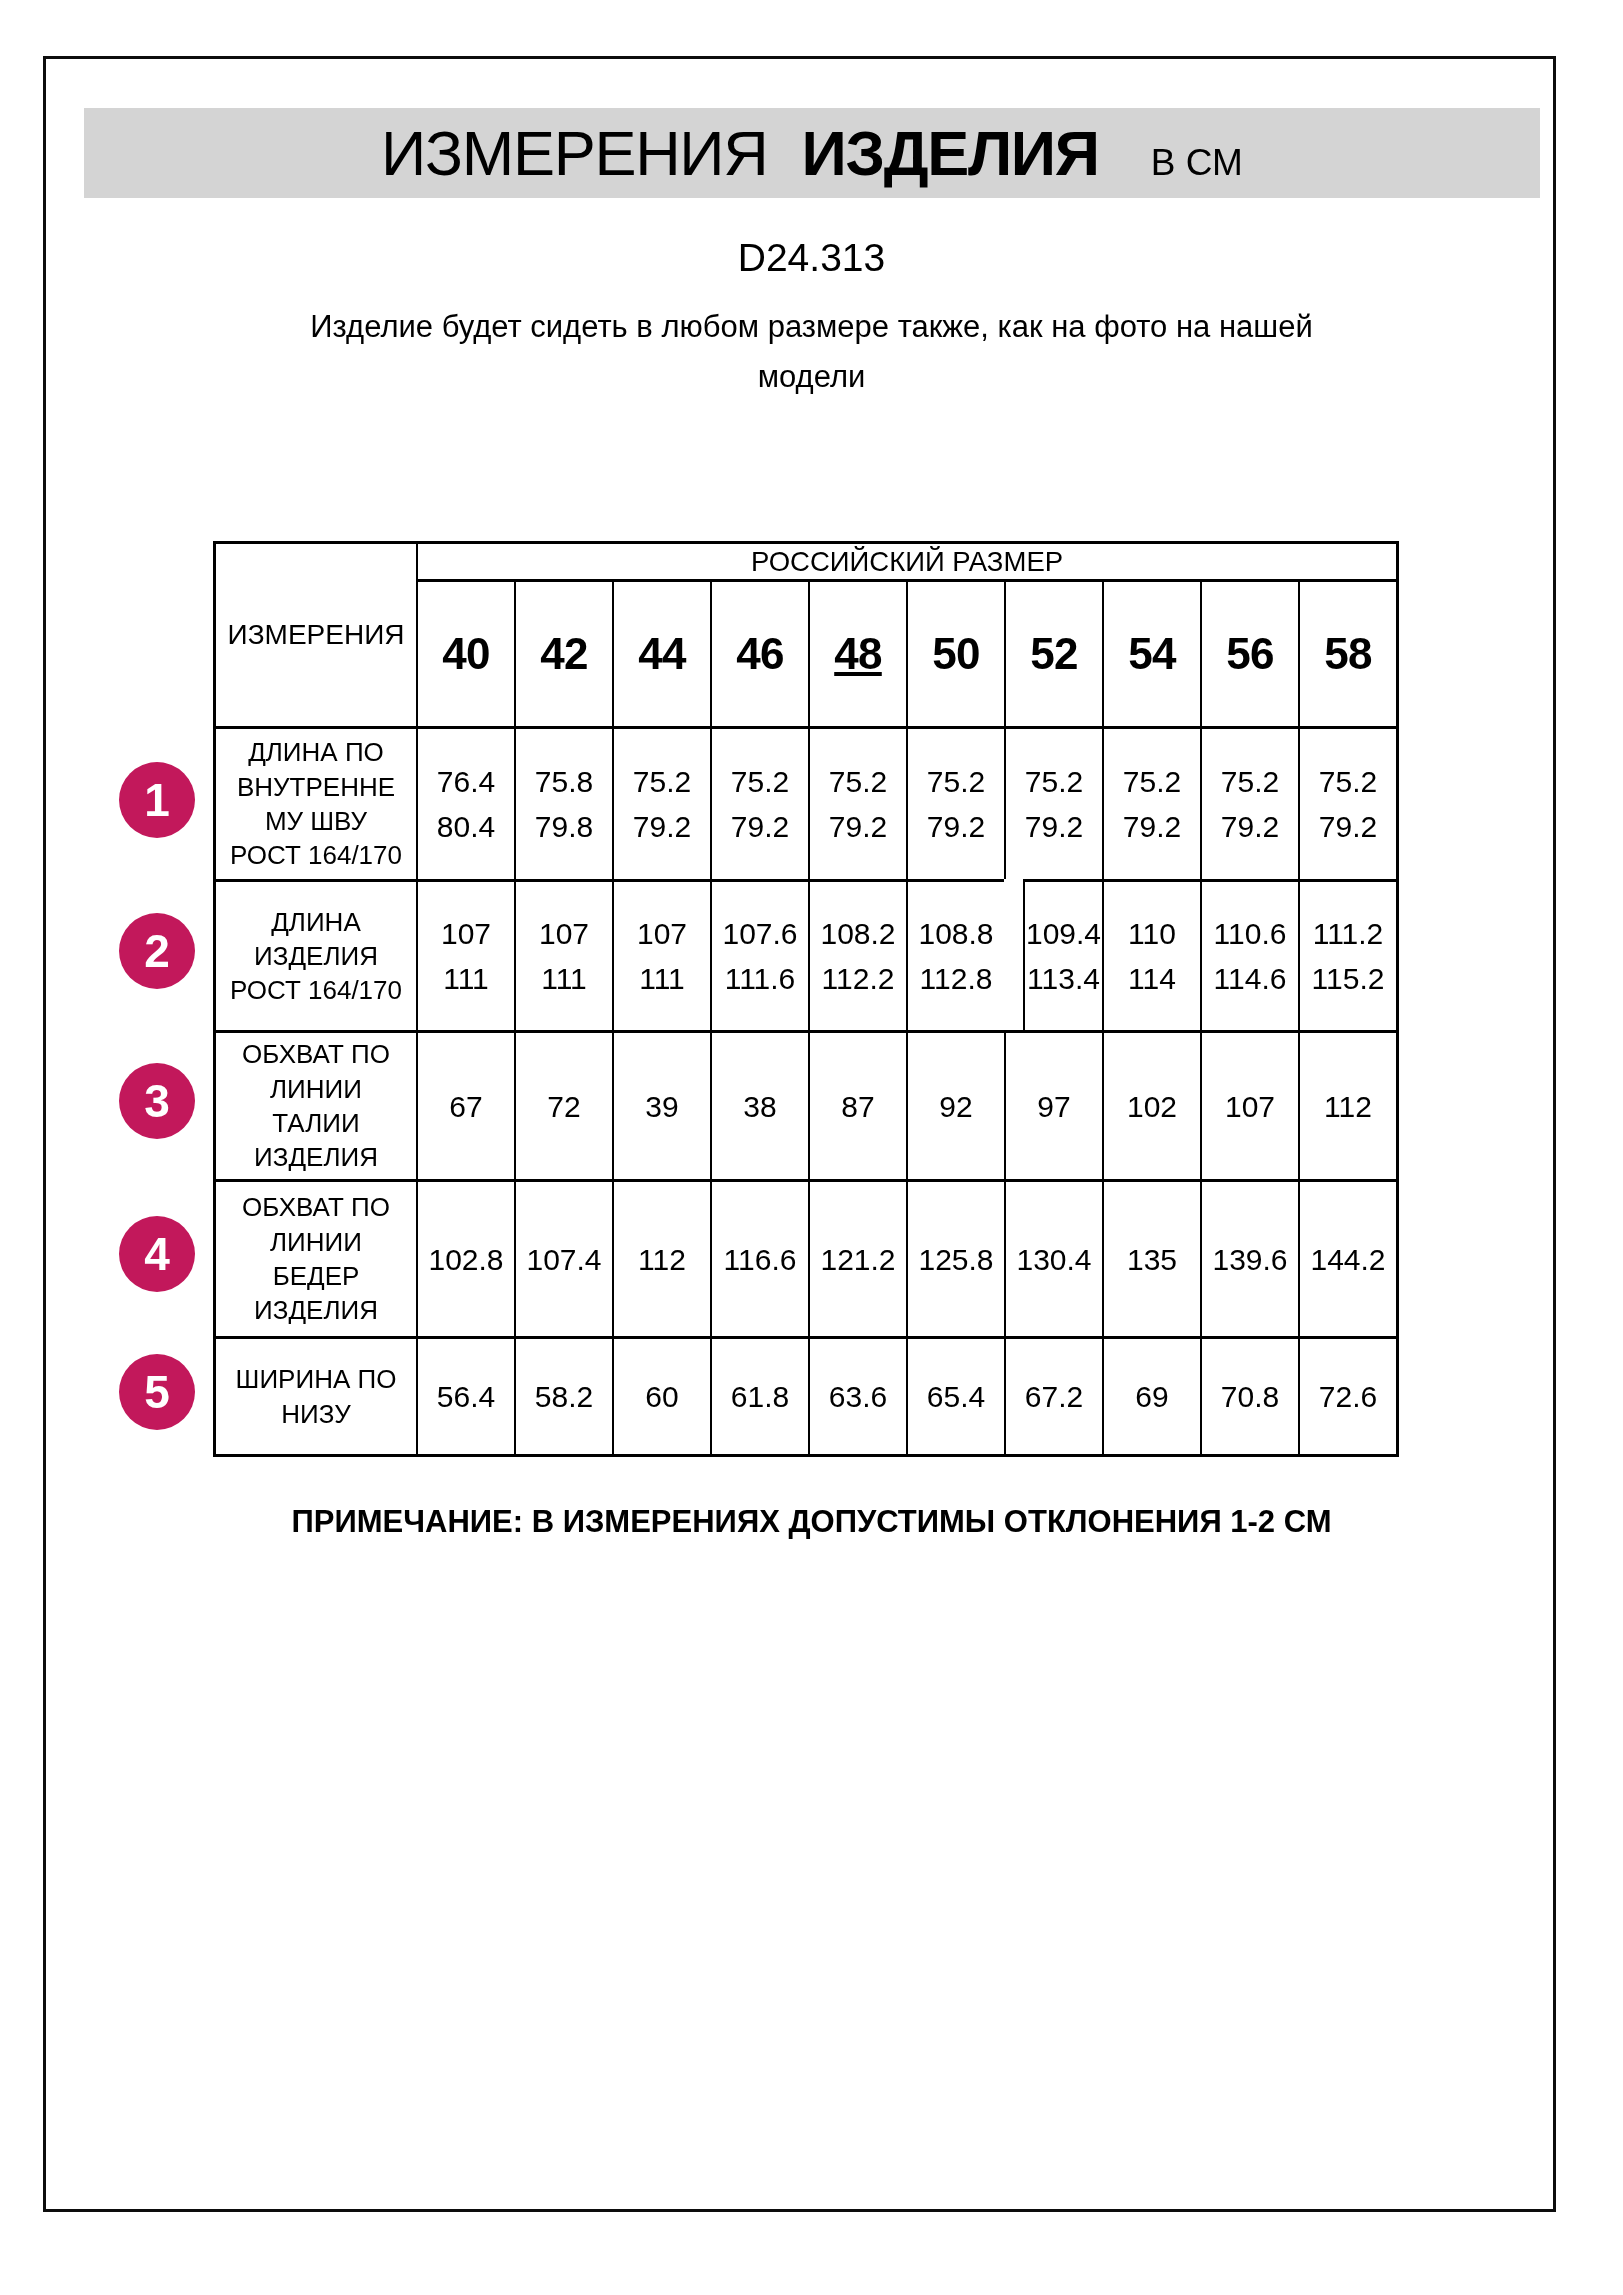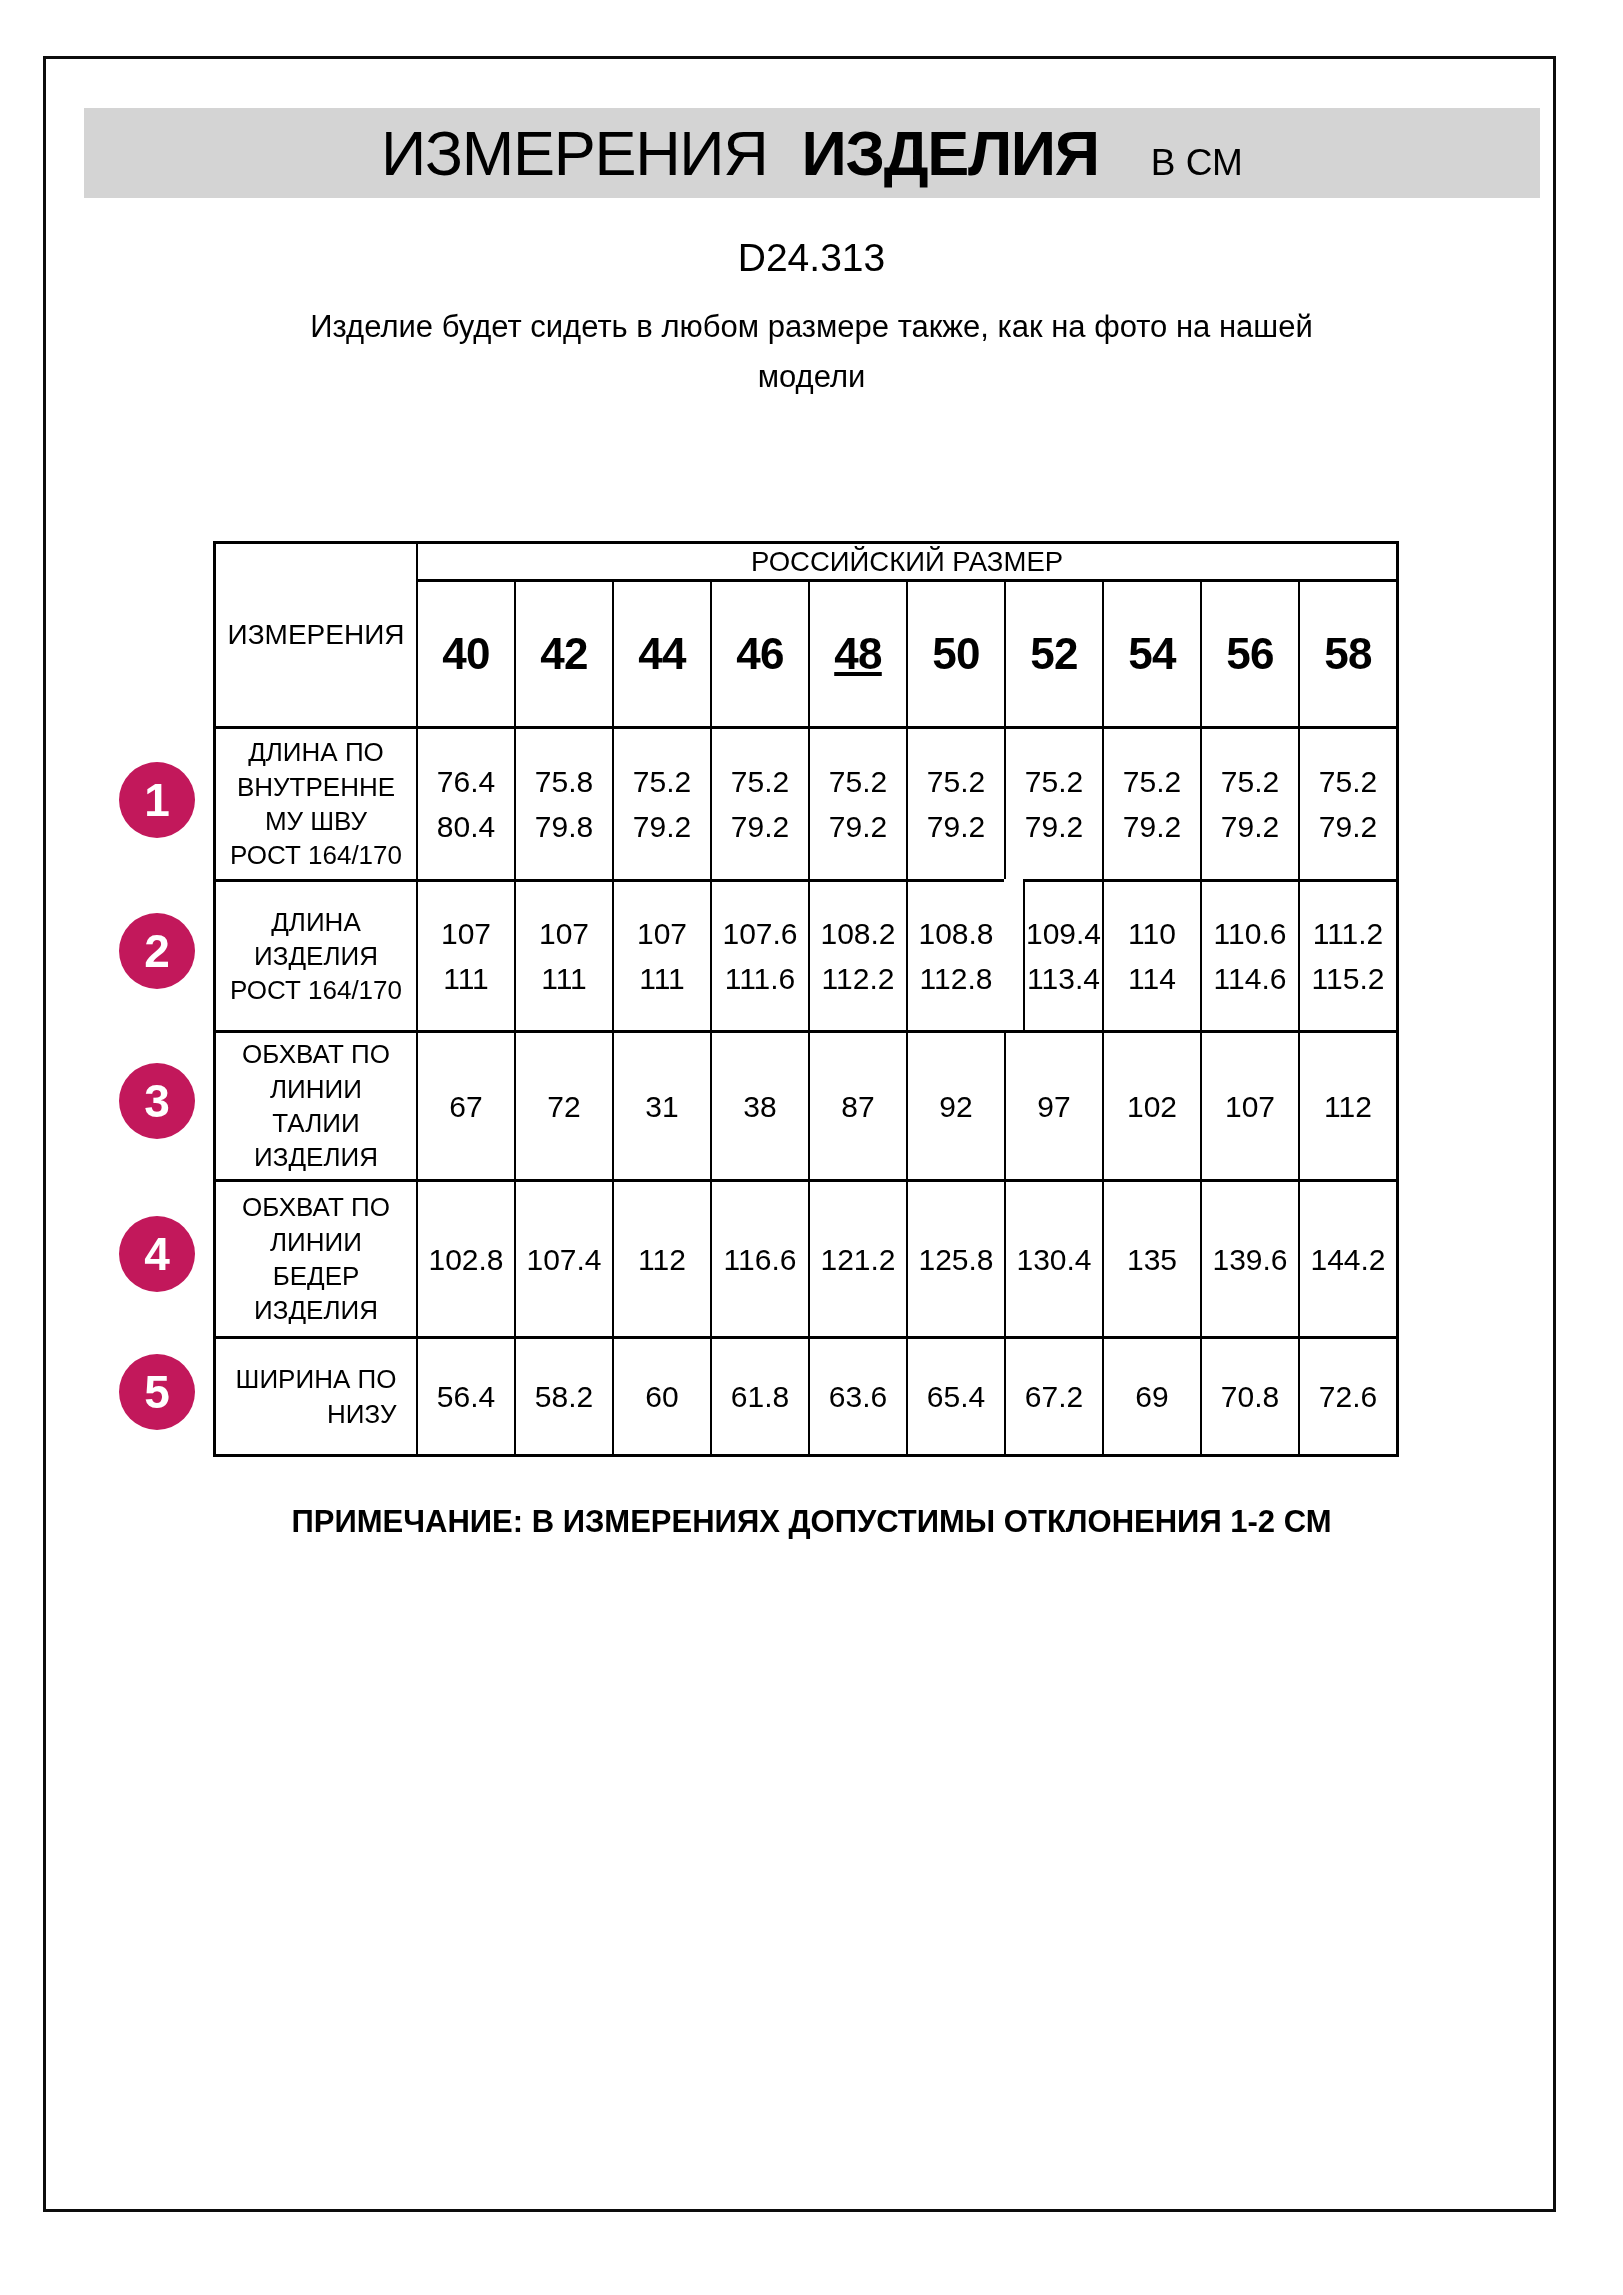--- a/index.html
+++ b/index.html
@@ -175,21 +175,21 @@
       <div class="cell value bl bt" style="grid-area: 4 / 10;">110.6
 114.6</div>
       <div class="cell value bl bt" style="grid-area: 4 / 11;">111.2
 115.2</div>
       <div class="cell label bt" style="grid-area: 5 / 1;">ОБХВАТ ПО
 ЛИНИИ
 ТАЛИИ
 ИЗДЕЛИЯ</div>
       <div class="cell value bl bt" style="grid-area: 5 / 2;">67</div>
       <div class="cell value bl bt" style="grid-area: 5 / 3;">72</div>
-      <div class="cell value bl bt" style="grid-area: 5 / 4;">31</div>
+      <div class="cell value bl bt" style="grid-area: 5 / 4;">39</div>
       <div class="cell value bl bt" style="grid-area: 5 / 5;">38</div>
       <div class="cell value bl bt" style="grid-area: 5 / 6;">87</div>
       <div class="cell value bl bt" style="grid-area: 5 / 7;">92</div>
       <div class="cell value bl bt" style="grid-area: 5 / 8;">97</div>
       <div class="cell value bl bt" style="grid-area: 5 / 9;">102</div>
       <div class="cell value bl bt" style="grid-area: 5 / 10;">107</div>
       <div class="cell value bl bt" style="grid-area: 5 / 11;">112</div>
       <div class="cell label bt" style="grid-area: 6 / 1;">ОБХВАТ ПО
 ЛИНИИ
 БЕДЕР
@@ -197,21 +197,21 @@
       <div class="cell value bl bt" style="grid-area: 6 / 2;">102.8</div>
       <div class="cell value bl bt" style="grid-area: 6 / 3;">107.4</div>
       <div class="cell value bl bt" style="grid-area: 6 / 4;">112</div>
       <div class="cell value bl bt" style="grid-area: 6 / 5;">116.6</div>
       <div class="cell value bl bt" style="grid-area: 6 / 6;">121.2</div>
       <div class="cell value bl bt" style="grid-area: 6 / 7;">125.8</div>
       <div class="cell value bl bt" style="grid-area: 6 / 8;">130.4</div>
       <div class="cell value bl bt" style="grid-area: 6 / 9;">135</div>
       <div class="cell value bl bt" style="grid-area: 6 / 10;">139.6</div>
       <div class="cell value bl bt" style="grid-area: 6 / 11;">144.2</div>
-      <div class="cell label bt" style="grid-area: 7 / 1; text-align: right;">ШИРИНА ПО
+      <div class="cell label bt" style="grid-area: 7 / 1;">ШИРИНА ПО
 НИЗУ</div>
       <div class="cell value bl bt" style="grid-area: 7 / 2;">56.4</div>
       <div class="cell value bl bt" style="grid-area: 7 / 3;">58.2</div>
       <div class="cell value bl bt" style="grid-area: 7 / 4;">60</div>
       <div class="cell value bl bt" style="grid-area: 7 / 5;">61.8</div>
       <div class="cell value bl bt" style="grid-area: 7 / 6;">63.6</div>
       <div class="cell value bl bt" style="grid-area: 7 / 7;">65.4</div>
       <div class="cell value bl bt" style="grid-area: 7 / 8;">67.2</div>
       <div class="cell value bl bt" style="grid-area: 7 / 9;">69</div>
       <div class="cell value bl bt" style="grid-area: 7 / 10;">70.8</div>

